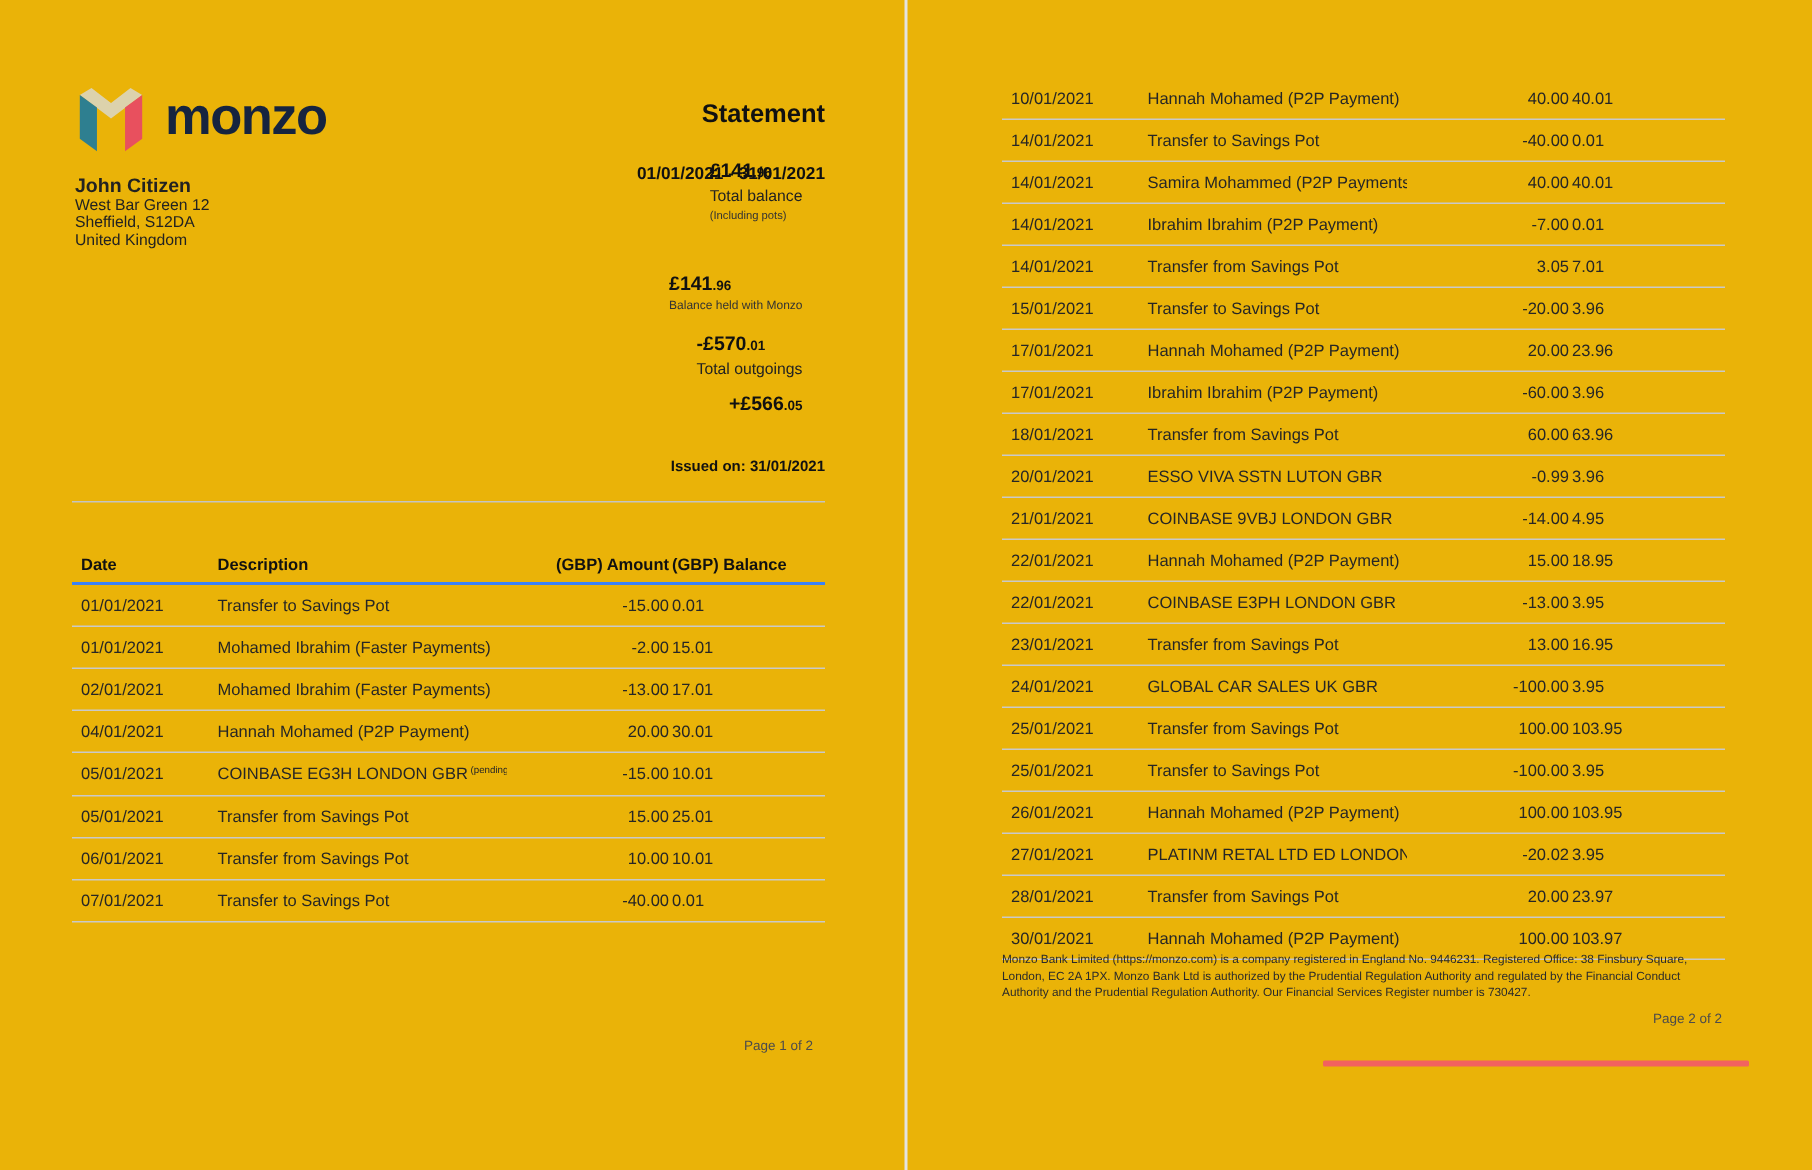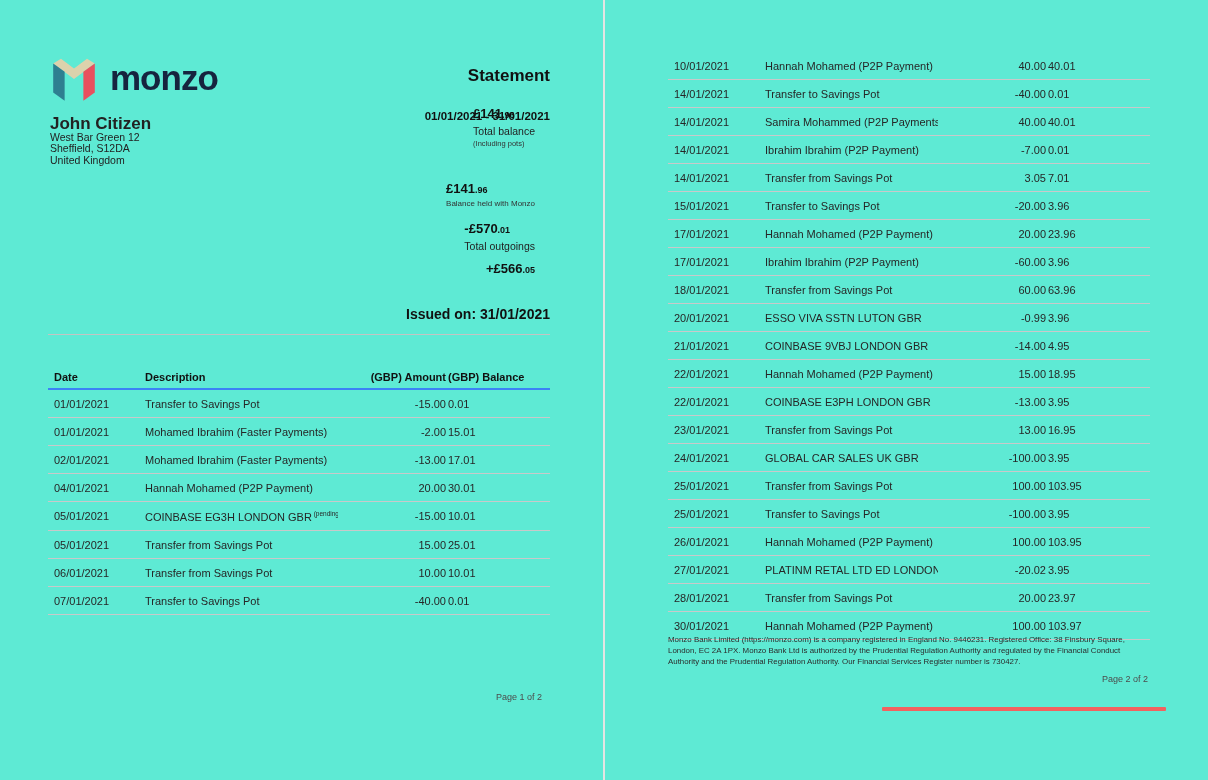--- a/index.html
+++ b/index.html
@@ -1,47 +1,47 @@
 <!DOCTYPE html>
 <html style="--brand-navy: #16243f; --wm-blue: #2c4da0; --wm-coral: #f2625f;"><head>
 <meta charset="utf-8">
 <style>
   * { margin:0; padding:0; box-sizing:border-box; }
   html,body { background:#ffffff; }
   body { font-family:"Liberation Sans", sans-serif; color:#1f1f1f; }
-  .canvas { position:relative; width:1208px; height:780px; background:#5eead4; overflow:hidden; }
+  .canvas { position:relative; width:1208px; height:780px; background:#eab308; overflow:hidden; }
 
   .page { position:absolute; top:0; height:780px; }
   .page-1 { left:48px; width:502px; }
   .page-2 { left:668px; width:482px; }
   .divider { position:absolute; left:603px; top:0; width:2px; height:780px; background:#e4e4e2; }
 
   
   .logo-row { position:absolute; left:0; top:56px; display:flex; align-items:center; gap:10px; }
   .logo-mark { width:52px; height:46px; }
   .wordmark { font-size:35px; font-weight:700; color:var(--brand-navy); letter-spacing:-1px; line-height:1; padding-bottom:4px; }
 
   
   .addr { position:absolute; left:2px; top:118px; font-size:10.5px; line-height:11.5px; color:#222; }
-  .addr-name { font-weight:700; font-size:17px; margin-bottom:2px; }
+  .addr-name { font-weight:700; font-size:13px; margin-bottom:2px; }
 
   
   .head-right { position:absolute; right:0; top:66px; text-align:right; }
   .stmt-title { font-size:17px; font-weight:700; color:#111; }
   .stmt-period { font-size:11.5px; font-weight:700; margin-top:24px; color:#111; }
 
   
   .sum-item { position:absolute; right:15px; }
   .s0 { top:106px; } .s1 { top:181px; } .s2 { top:221px; } .s3 { top:261px; }
   .sum-amount { font-size:13px; font-weight:700; color:#111; }
   .sum-amount .dec { font-size:9px; }
   .sum-label { font-size:10.5px; margin-top:4px; color:#222; }
   .sum-label.tiny { font-size:8px; margin-top:3px; color:#333; }
   .sum-sublabel { font-size:7.5px; margin-top:2px; color:#333; }
-  .issued { position:absolute; right:0; top:306px; font-size:14px; font-weight:700; color:#111; }
+  .issued { position:absolute; right:0; top:306px; font-size:10px; font-weight:700; color:#111; }
 
   .topline { position:absolute; left:0; right:0; top:334px; border:none; border-top:1.5px solid #c4c4c2; }
 
   
   table { border-collapse:collapse; width:100%; table-layout:fixed; position:absolute; left:0; }
   #table1 { top:368px; }
   #table2 { top:52px; }
   th { font-size:11px; font-weight:700; color:#111; text-align:left; padding:3px 0 5px 0; border-bottom:2px solid #3b82f6; }
   td { font-size:11px; color:#262626; padding:8px 0 7px 0; border-bottom:1px solid #c9c9c9; overflow:hidden; white-space:nowrap; }
   .c-date { padding-left:6px; }

